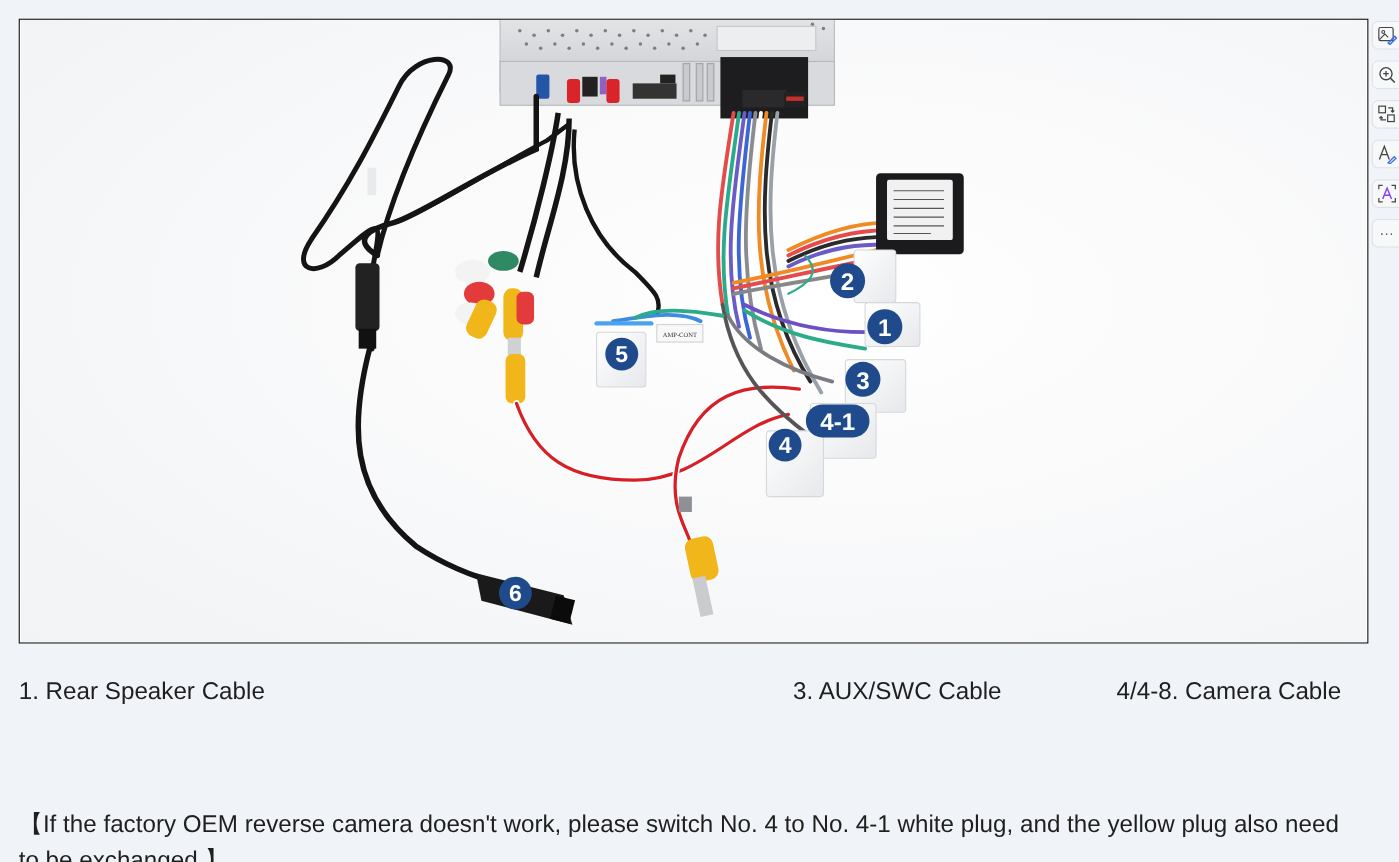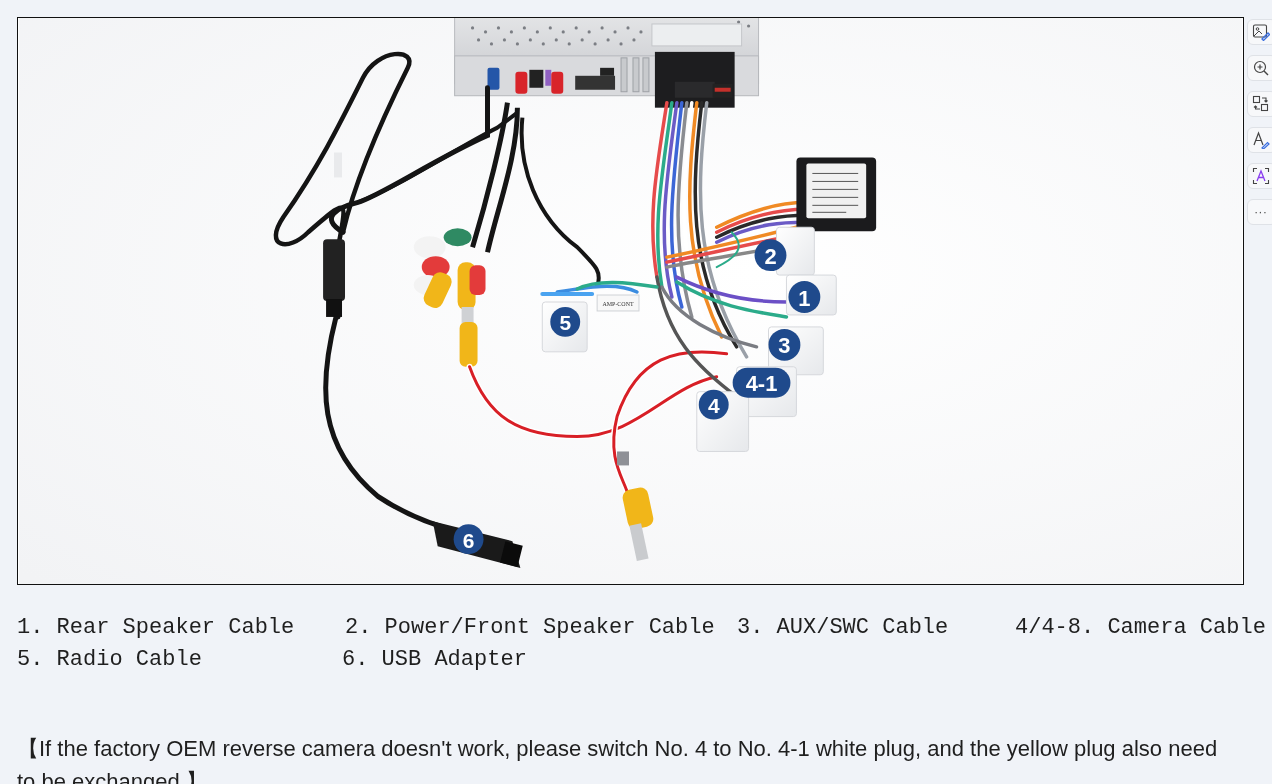--- a/index.html
+++ b/index.html
@@ -24,21 +24,21 @@
       font-family: "Liberation Sans", sans-serif;
       font-weight: bold; fill: #fff; text-anchor: middle;
       dominant-baseline: central;
     }
 
     .legend {
       position: absolute; left: 17px; top: 612px; width: 1240px;
       font-size: 22px; line-height: 32px; color: #1f1f1f;
     }
     .legend-row { position: relative; height: 32px; }
-    .legend-item { position: absolute; top: 0; white-space: nowrap; font-family: Liberation Mono, monospace; }
+    .legend-item { position: absolute; top: 0; white-space: nowrap; }
 
     .note {
       position: absolute; left: 17px; top: 698px; width: 1220px;
       font-size: 22px; line-height: 33px; color: #1f1f1f; margin-top: 34px;
     }
 
     .toolbar {
       position: absolute; left: 1247px; top: 19px; width: 30px;
       display: flex; flex-direction: column; gap: 10px;
     }
@@ -299,24 +299,19 @@
       </svg>
     </div>
     <div class="tool-btn">
       <span class="dots">···</span>
     </div>
   </div>
 
   <div class="legend">
     <div class="legend-row">
       <span class="legend-item" style="left:0px">1. Rear Speaker Cable</span>
-      <span class="legend-item" style="left:328px">2. Power/Front Speaker Cable</span>
-      <span class="legend-item" style="left:720px">3. AUX/SWC Cable</span>
+      <span class="legend-item" style="left:704px">3. AUX/SWC Cable</span>
       <span class="legend-item" style="left:998px">4/4-8. Camera Cable</span>
-    </div>
-    <div class="legend-row">
-      <span class="legend-item" style="left:0px">5. Radio Cable</span>
-      <span class="legend-item" style="left:325px">6. USB Adapter</span>
     </div>
   </div>
 
   <p class="note">【If the factory OEM reverse camera doesn't work, please switch No. 4 to No. 4-1 white plug, and the yellow plug also need to be exchanged.】</p>
 </div>
 
 </body></html>

